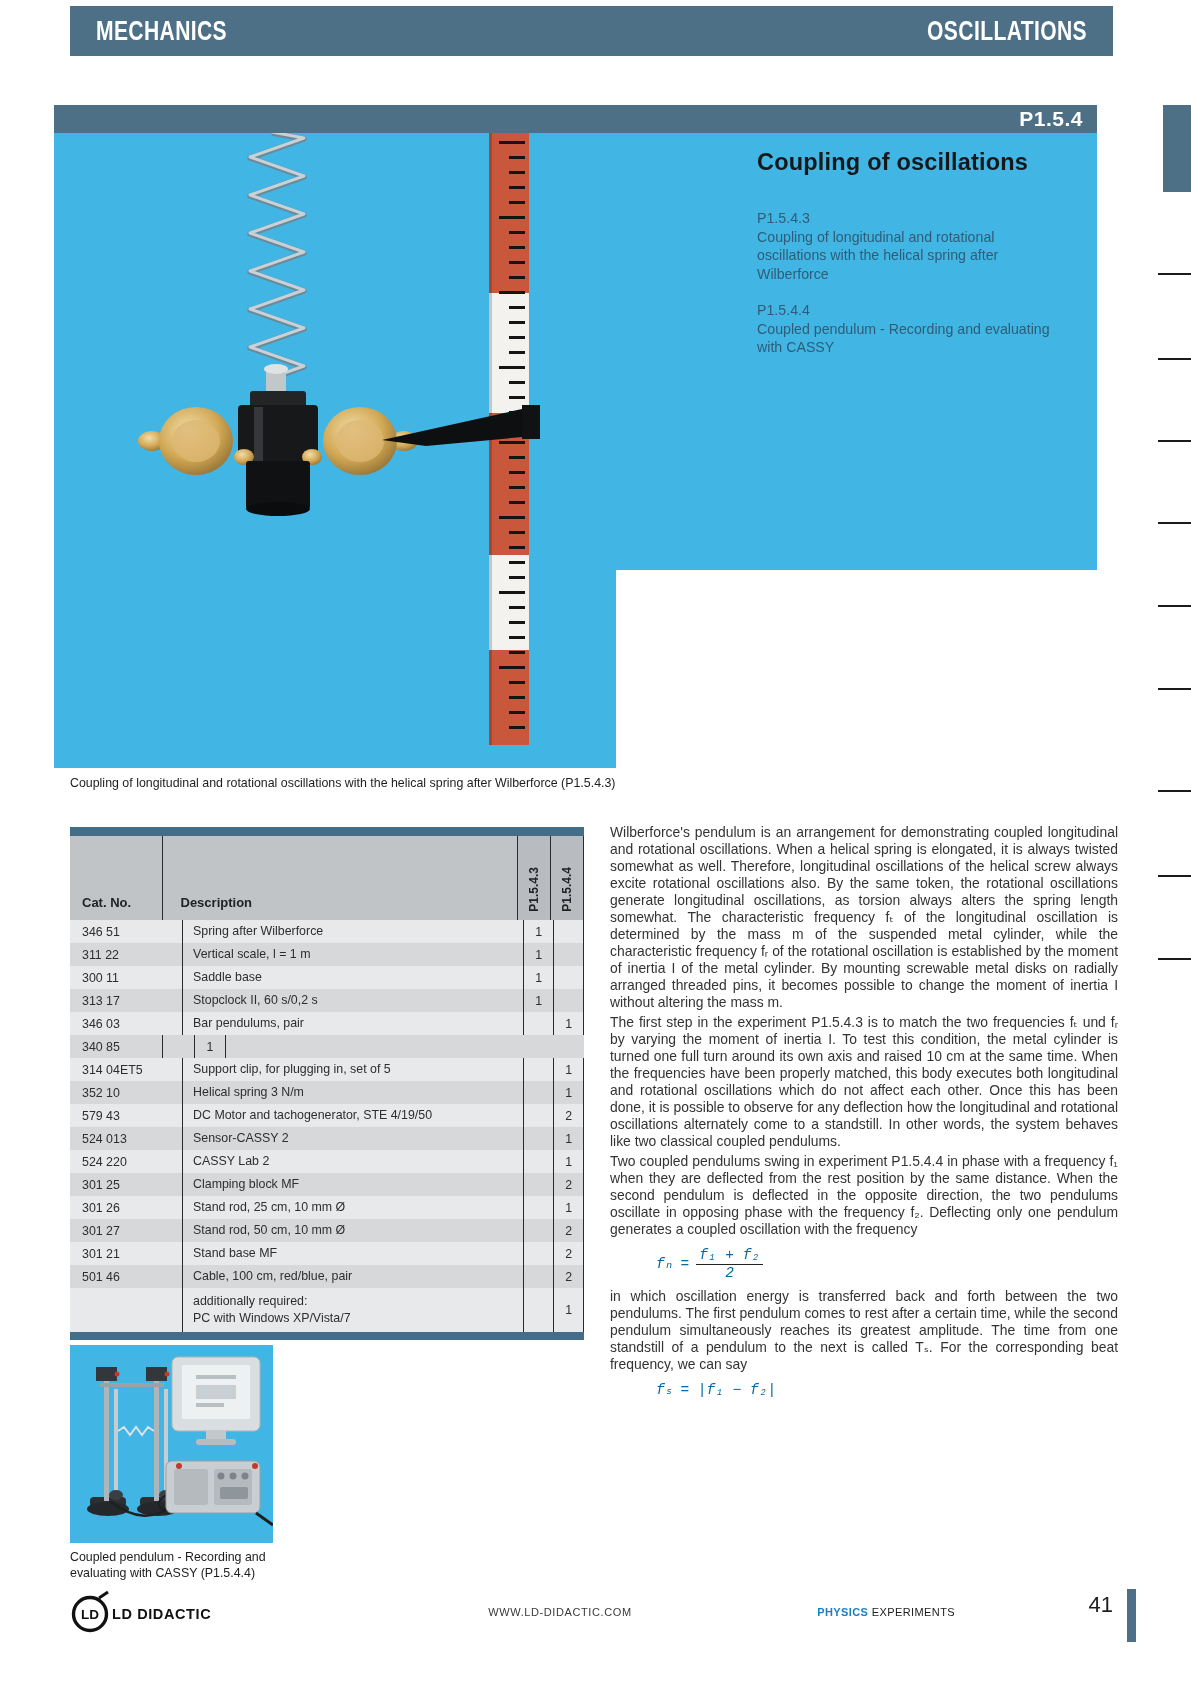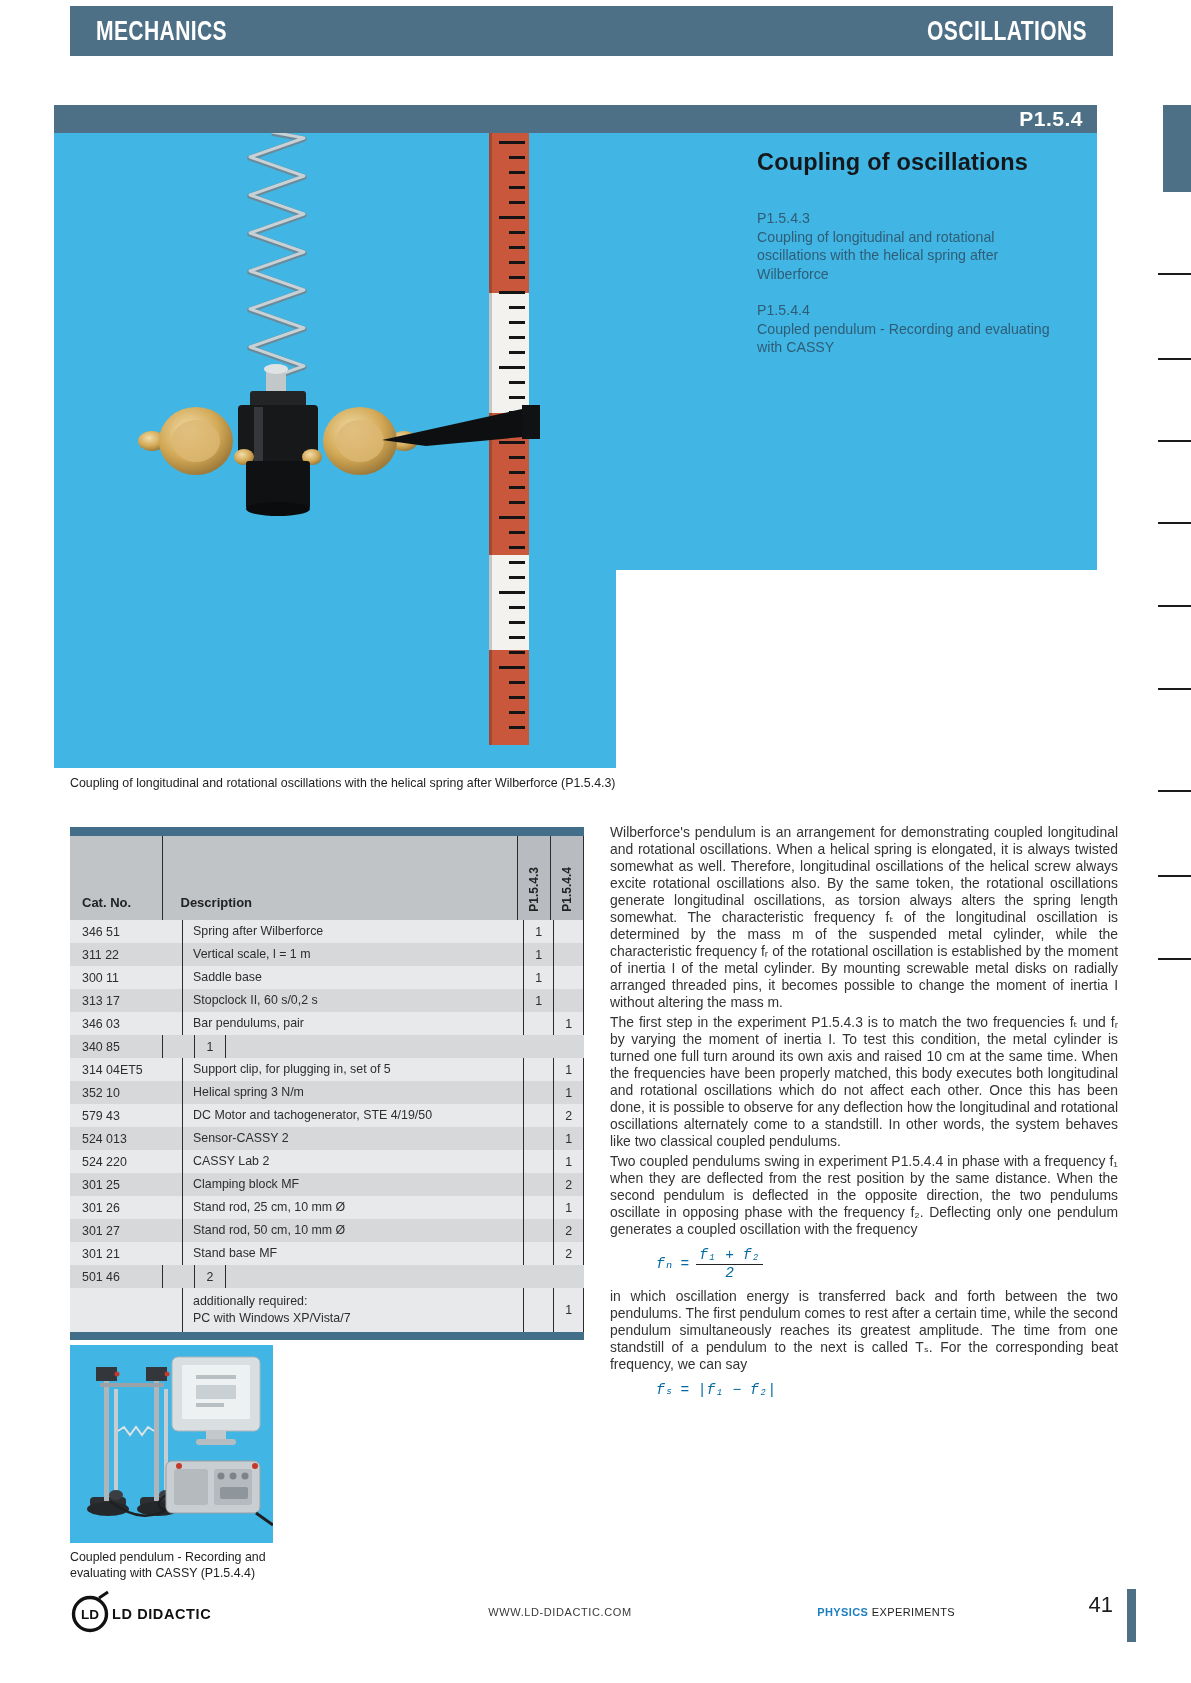--- a/index.html
+++ b/index.html
@@ -301,20 +301,21 @@
           <div class="td num">2</div>
         </div>
       <div class="t-row">
           <div class="td cat">301 21</div>
           <div class="td desc">Stand base MF</div>
           <div class="td num"></div>
           <div class="td num">2</div>
         </div>
       <div class="t-row">
           <div class="td cat">501 46</div>
+          <div class="td desc">Cable, 100 cm, red/blue, pair</div>
           <div class="td num"></div>
           <div class="td num">2</div>
         </div>
       <div class="t-row tall">
           <div class="td cat"></div>
           <div class="td desc">additionally required:
 PC with Windows XP/Vista/7</div>
           <div class="td num"></div>
           <div class="td num">1</div>
         </div>

